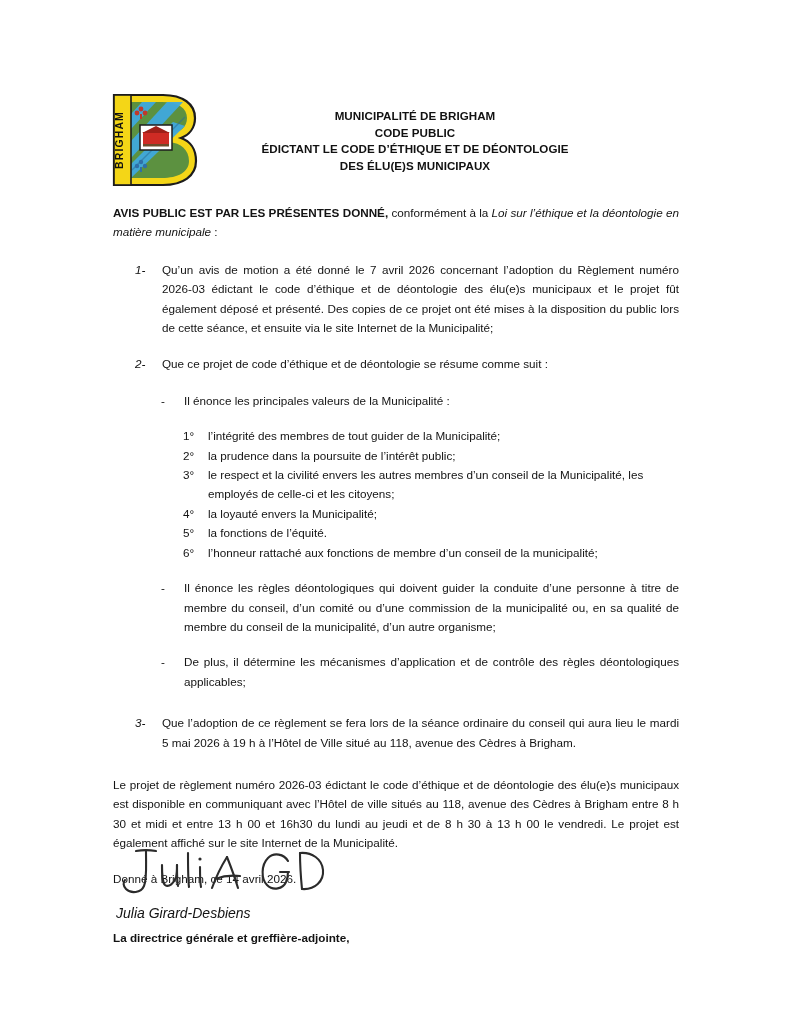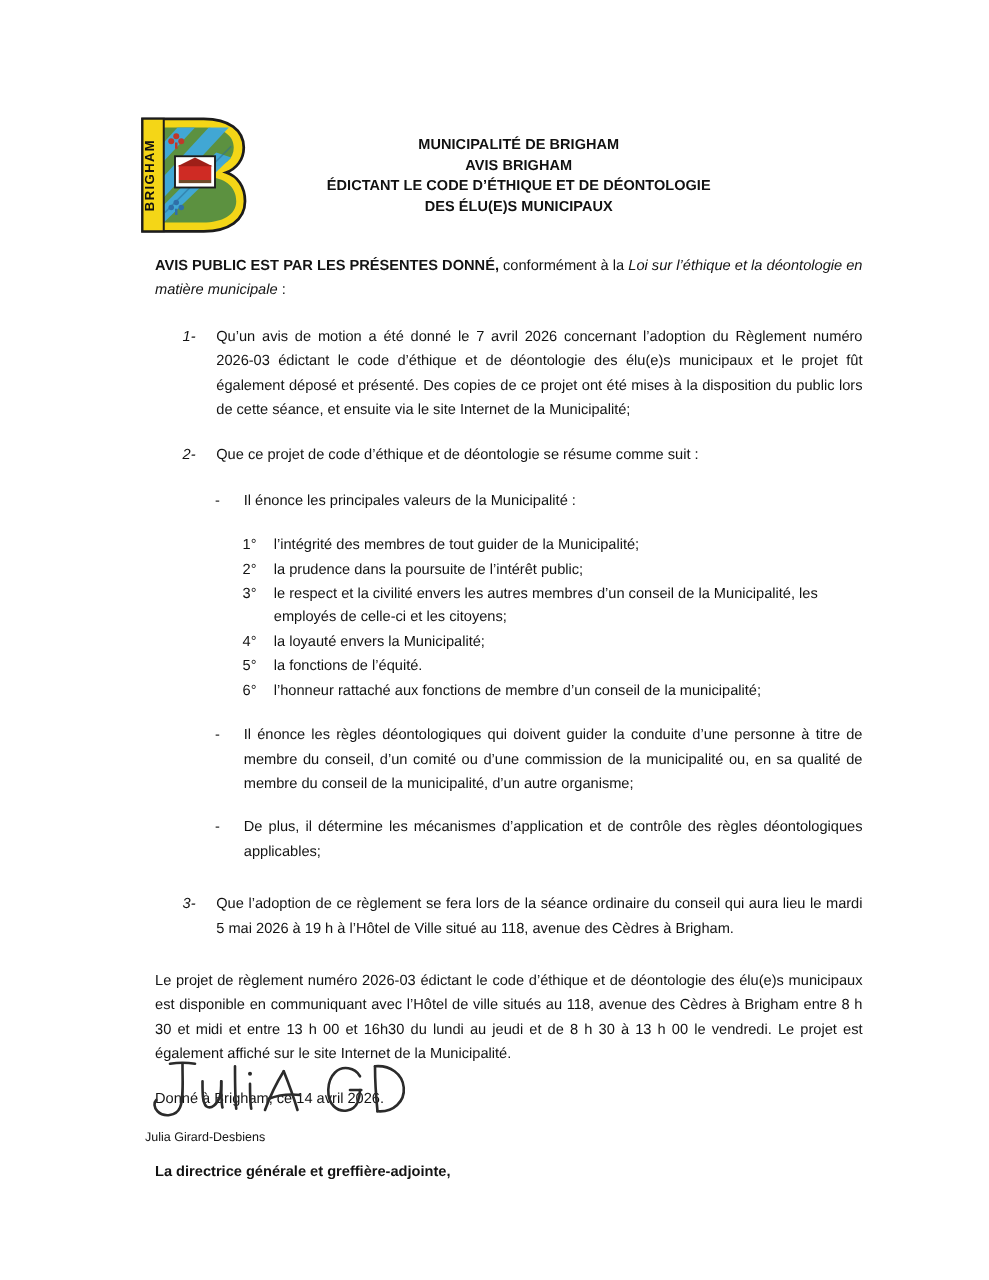--- a/index.html
+++ b/index.html
@@ -51,21 +51,21 @@
     font-size: 11.6px;
     line-height: 16.6px;
     letter-spacing: 0.05px;
     color: #111111;
   }
   .header-titles div { white-space: nowrap; }
 
   
   .body {
     position: absolute;
-    left: 124px;
+    left: 113px;
     top: 203px;
     width: 566px;
     font-size: 11.7px;
     line-height: 19.4px;
     text-align: justify;
     color: #131313;
   }
 
   .intro {
     margin: 0 0 12px 0;
@@ -145,22 +145,23 @@
   }
   .sig-svg {
     position: absolute;
     left: 0;
     top: 0;
   }
   .sig-printed {
     position: absolute;
     left: 4px;
     top: 60px;
-    font-size: 10px;
+    font-size: 14px;
     color: #131313;
+    font-style: italic;
   }
 </style>
 </head>
 <body>
 
 <div class="page">
 
   <div class="header">
 
     <div class="logo">
@@ -196,21 +197,21 @@
           <circle cx="30" cy="70" r="2.2"></circle>
           <circle cx="26" cy="74" r="2.2"></circle>
           <circle cx="34" cy="74" r="2.2"></circle>
           <rect x="29" y="75" width="2" height="5"></rect>
         </g>
       </svg>
     </div>
 
     <div class="header-titles">
       <div>MUNICIPALITÉ DE BRIGHAM</div>
-      <div>AVIS BRIGHAM</div>
+      <div>CODE PUBLIC</div>
       <div>ÉDICTANT LE CODE D’ÉTHIQUE ET DE DÉONTOLOGIE</div>
       <div>DES ÉLU(E)S MUNICIPAUX</div>
     </div>
   </div>
 
   <div class="body">
 
     <p class="intro"><b>AVIS PUBLIC EST PAR LES PRÉSENTES DONNÉ,</b><span> conformément à la </span><i>Loi sur l’éthique et la déontologie en matière municipale</i><span> :</span></p>
 
     <div class="block-gap"></div>

